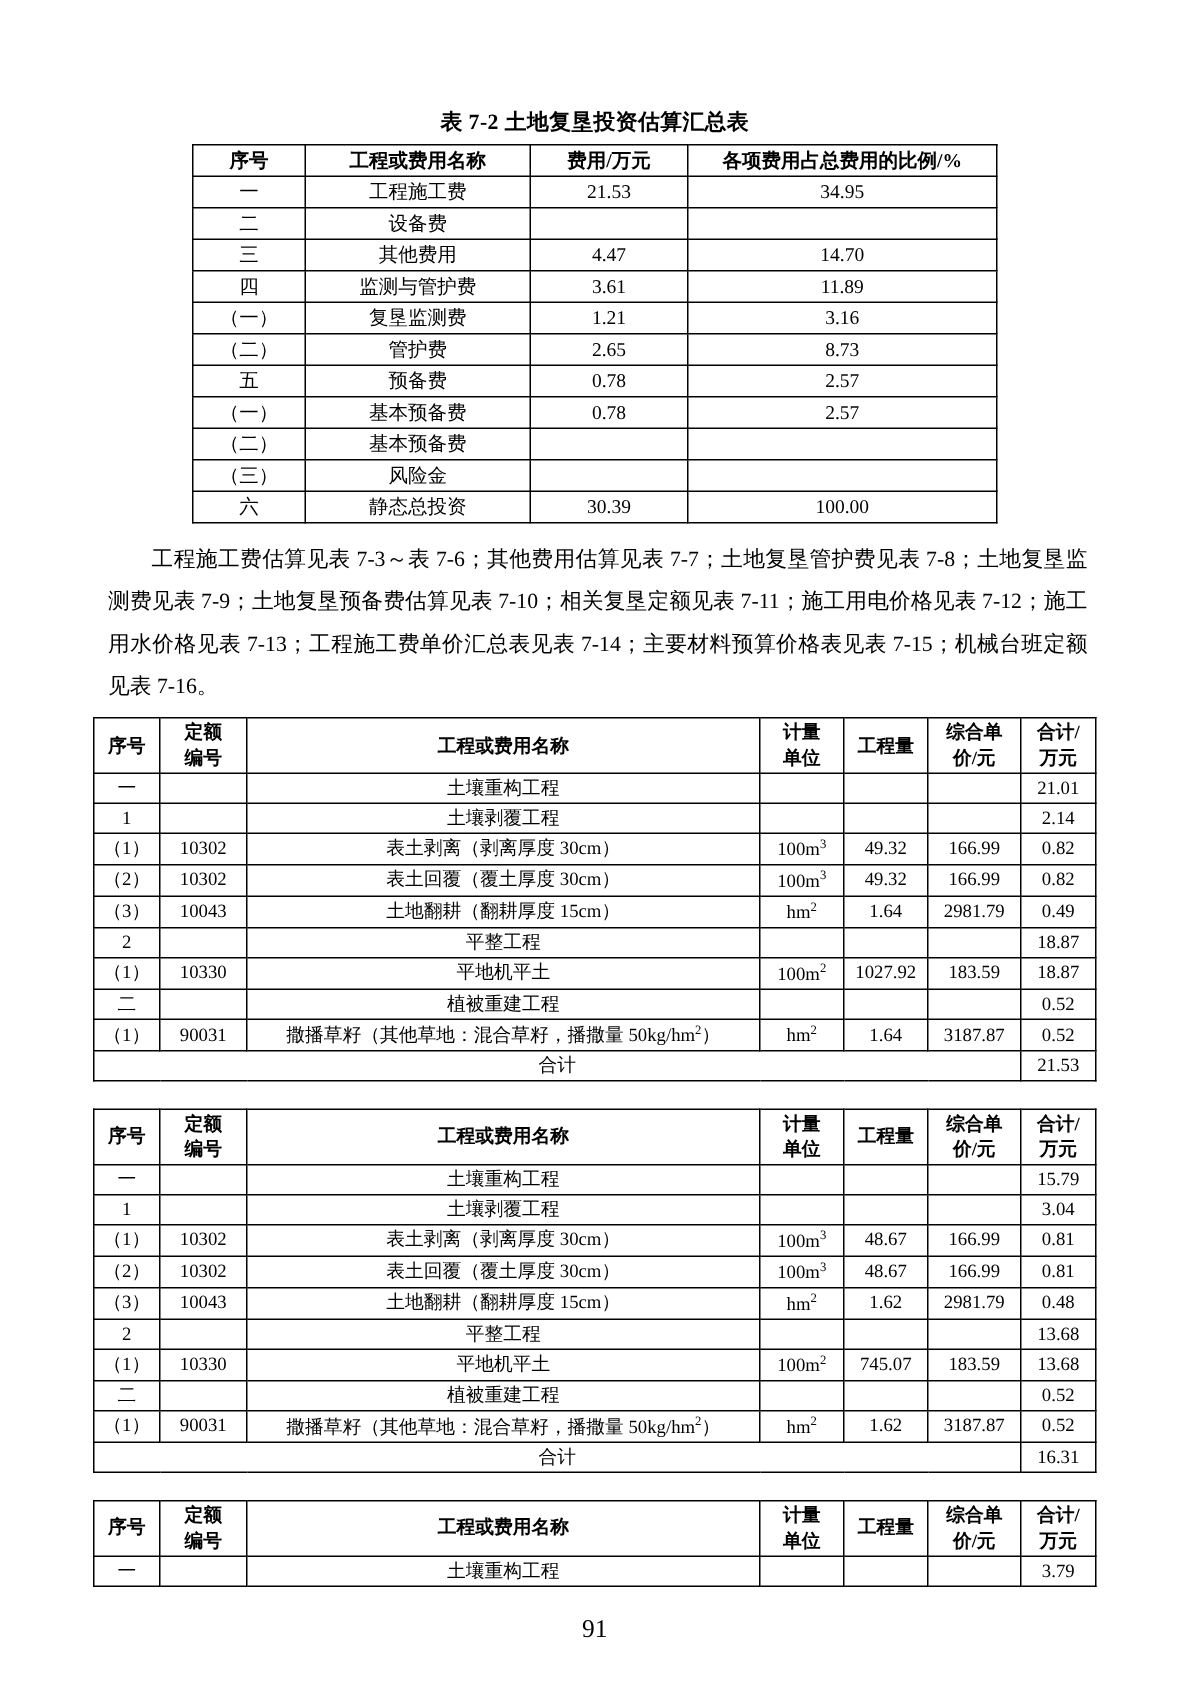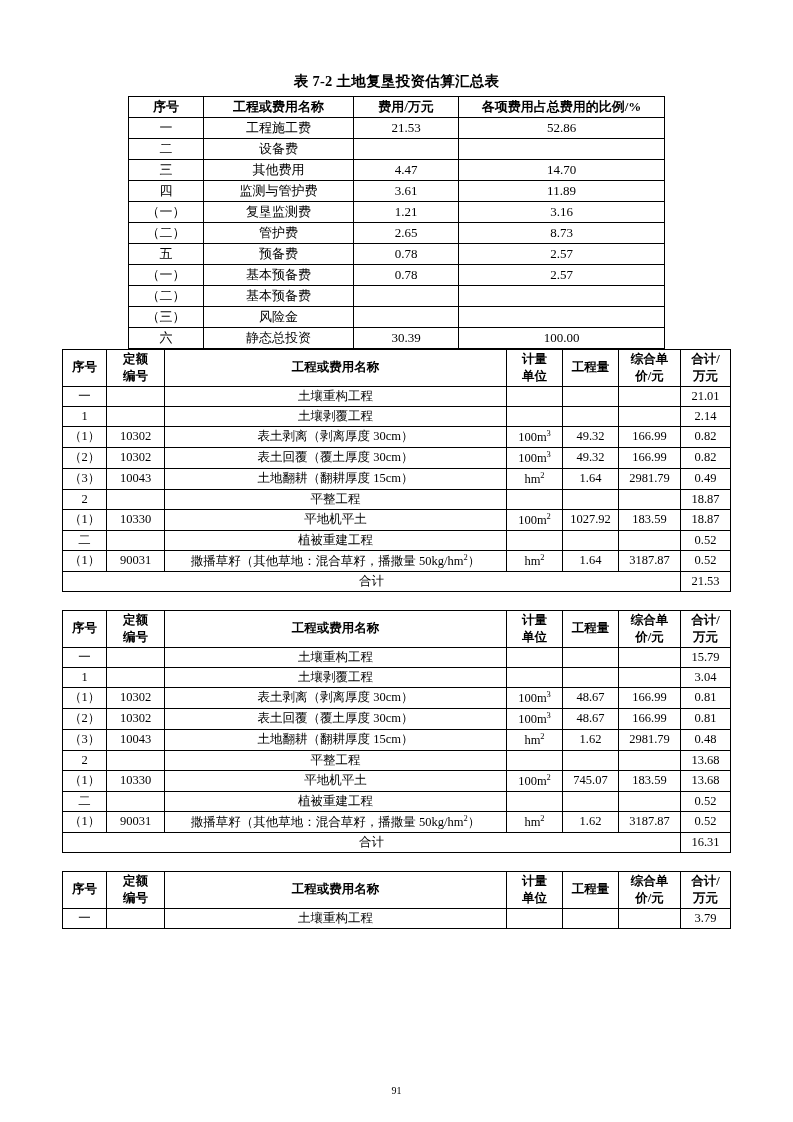--- a/index.html
+++ b/index.html
@@ -59,21 +59,21 @@
     margin: 10px 0 6px 0;
     padding: 0 6px 0 10px;
   }
   .spacer-md { height: 18px; }
   .pageno {
     position: absolute;
     bottom: 26px;
     left: 0;
     width: 793px;
     text-align: center;
-    font-size: 10px;
+    font-size: 17px;
   }
   sup { font-size: 8.5px; vertical-align: super; }
   .hdr2 { line-height: 1.1; }
 </style>
 </head>
 <body>
 
 <div class="page">
 
   <div class="tbl-title">表 7-2  土地复垦投资估算汇总表</div>
@@ -90,21 +90,21 @@
         <th>工程或费用名称</th>
         <th>费用/万元</th>
         <th>各项费用占总费用的比例/%</th>
       </tr>
     </thead>
     <tbody>
       <tr>
         <td>一</td>
         <td>工程施工费</td>
         <td>21.53</td>
-        <td>52.86</td>
+        <td>34.95</td>
       </tr>
       <tr>
         <td>二</td>
         <td>设备费</td>
         <td></td>
         <td></td>
       </tr>
       <tr>
         <td>三</td>
         <td>其他费用</td>
@@ -155,20 +155,21 @@
       </tr>
       <tr>
         <td>六</td>
         <td>静态总投资</td>
         <td>30.39</td>
         <td>100.00</td>
       </tr>
     </tbody>
   </table>
 
+  <p class="para">工程施工费估算见表 7-3～表 7-6；其他费用估算见表 7-7；土地复垦管护费见表 7-8；土地复垦监测费见表 7-9；土地复垦预备费估算见表 7-10；相关复垦定额见表 7-11；施工用电价格见表 7-12；施工用水价格见表 7-13；工程施工费单价汇总表见表 7-14；主要材料预算价格表见表 7-15；机械台班定额见表 7-16。</p>
 
   <table class="doc t3">
     <colgroup>
       <col style="width:44px">
       <col style="width:58px">
       <col>
       <col style="width:56px">
       <col style="width:56px">
       <col style="width:62px">
       <col style="width:50px">

